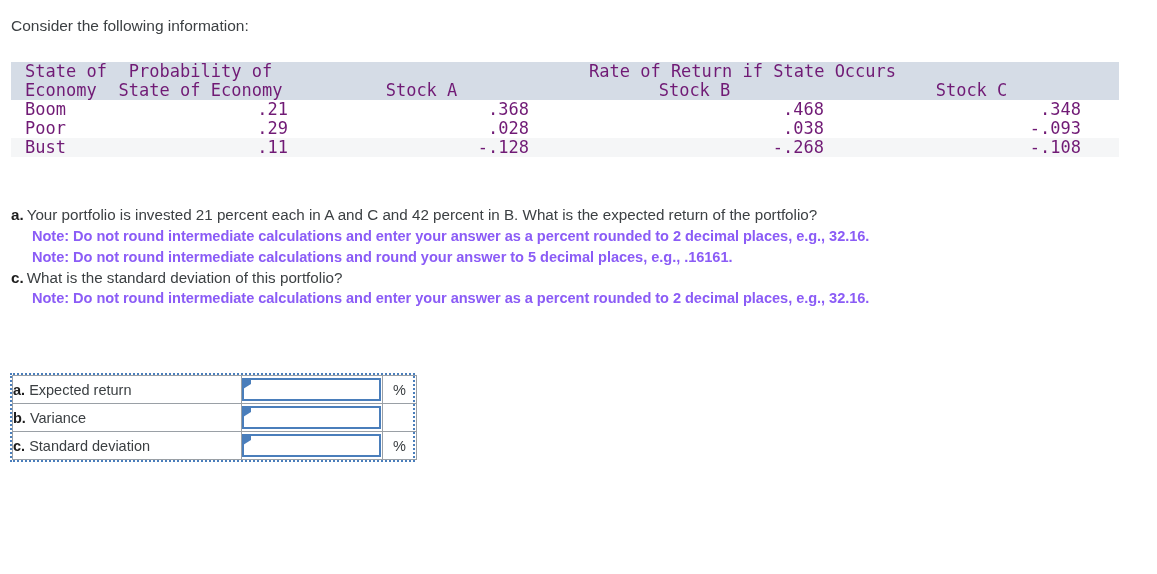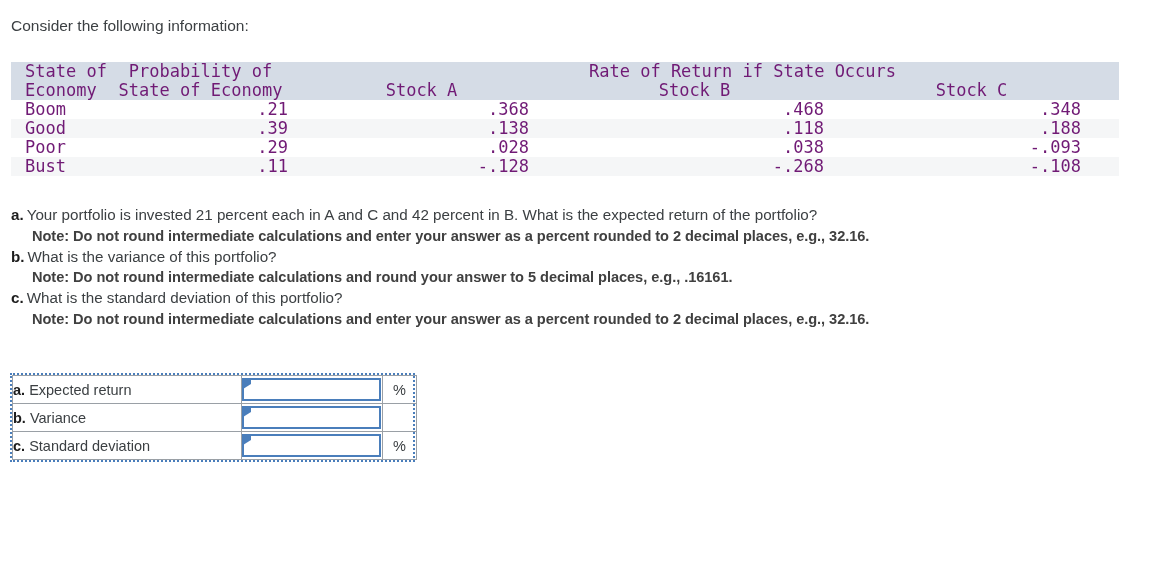--- a/index.html
+++ b/index.html
@@ -87,21 +87,21 @@
     white-space: nowrap;
   }
   .q-marker {
     font-weight: bold;
     color: #1d1d1d;
     margin-right: 3px;
   }
   .q-note {
     font-size: 14.6px;
     font-weight: bold;
-    color: #404040;
+    color: #8b5cf6;
     line-height: 21px;
     padding-left: 21px;
     white-space: nowrap;
     letter-spacing: -0.05px;
   }
 
   
   .answer-box {
     position: absolute;
     left: 10px;
@@ -203,27 +203,20 @@
       </tr>
     </thead>
     <tbody class="body-block">
       <tr class="row-odd">
         <td class="c-state">Boom</td>
         <td class="c-prob">.21</td>
         <td class="c-a">.368</td>
         <td class="c-b">.468</td>
         <td class="c-c">.348</td>
       </tr>
-      <tr class="row-even">
-        <td class="c-state">Good</td>
-        <td class="c-prob">.39</td>
-        <td class="c-a">.138</td>
-        <td class="c-b">.118</td>
-        <td class="c-c">.188</td>
-      </tr>
       <tr class="row-odd">
         <td class="c-state">Poor</td>
         <td class="c-prob">.29</td>
         <td class="c-a">.028</td>
         <td class="c-b">.038</td>
         <td class="c-c">-.093</td>
       </tr>
       <tr class="row-even">
         <td class="c-state">Bust</td>
         <td class="c-prob">.11</td>
@@ -234,23 +227,20 @@
     </tbody>
   </table>
 </div>
 
 <div class="questions">
   <div class="q-item">
     <span class="q-marker">a.</span><span>Your portfolio is invested 21 percent each in A and C and 42 percent in B. What is the expected return of the portfolio?</span>
   </div>
   <div class="q-note">Note: Do not round intermediate calculations and enter your answer as a percent rounded to 2 decimal places, e.g., 32.16.</div>
 
-  <div class="q-item">
-    <span class="q-marker">b.</span><span>What is the variance of this portfolio?</span>
-  </div>
   <div class="q-note">Note: Do not round intermediate calculations and round your answer to 5 decimal places, e.g., .16161.</div>
 
   <div class="q-item">
     <span class="q-marker">c.</span><span>What is the standard deviation of this portfolio?</span>
   </div>
   <div class="q-note">Note: Do not round intermediate calculations and enter your answer as a percent rounded to 2 decimal places, e.g., 32.16.</div>
 </div>
 
 <div class="answer-box">
   <table class="answer-table">

